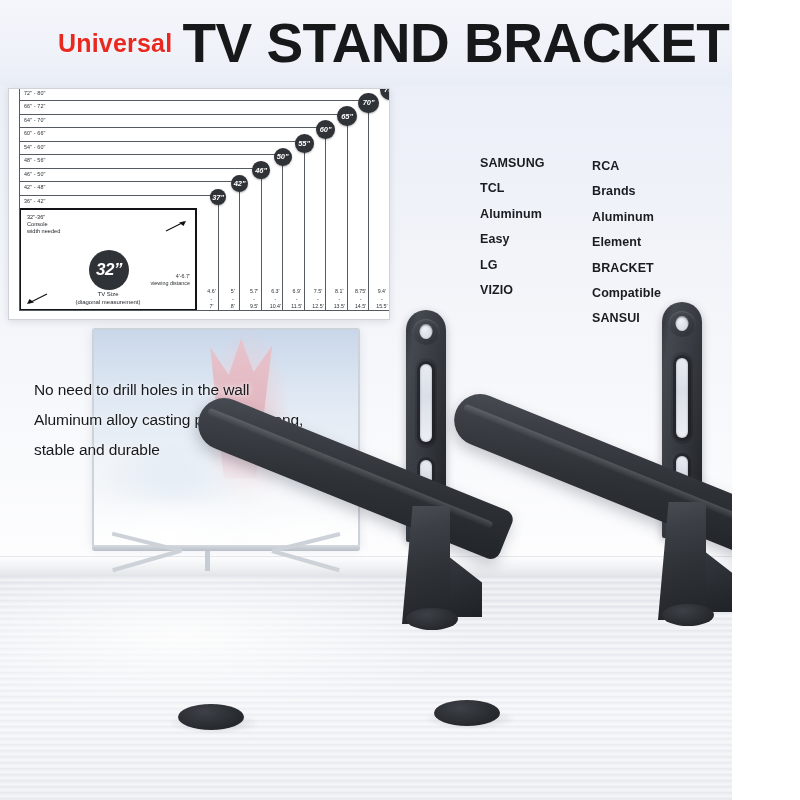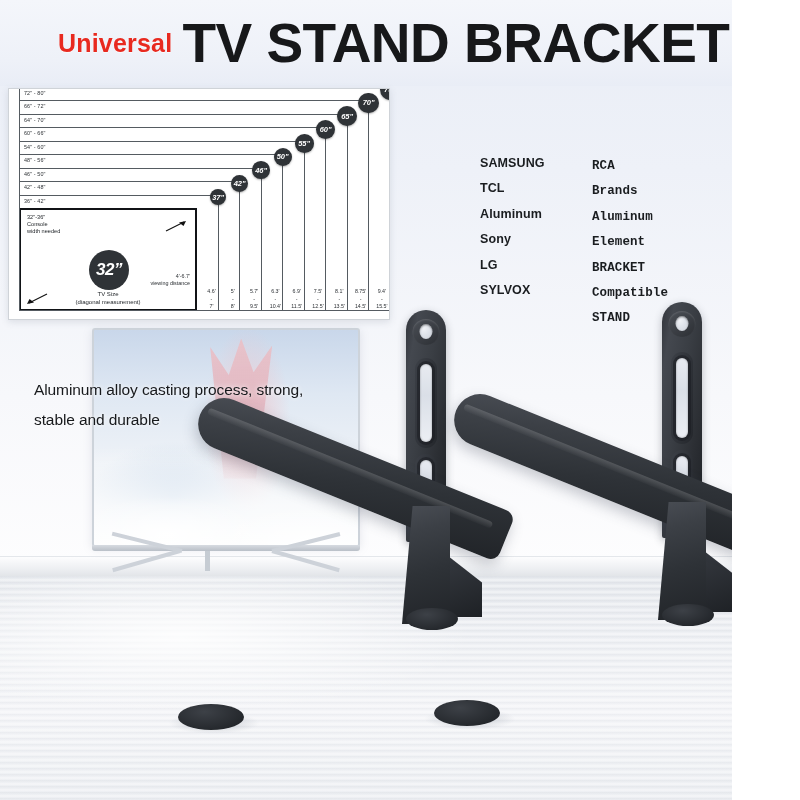--- a/index.html
+++ b/index.html
@@ -142,21 +142,21 @@
   }
   .distcol span { display: block; white-space: nowrap; }
 
   
   .brands-title {
     position: absolute; left: 448px; top: 108px;
     font-size: 25px; font-weight: bold; color: #16181a;
   }
   .brand-col { position: absolute; }
   .brand-col.left { left: 452px; top: 156px; margin-left: 28px; }
-  .brand-col.right { left: 592px; top: 159px; font-family: Liberation Mono, monospace; }
+  .brand-col.right { left: 592px; top: 159px; }
   .brand-item {
     font-size: 12.5px; font-weight: bold; color: #1a1d20; margin-bottom: 11.4px;
     letter-spacing: .1px;
   }
 
   
   .features { position: absolute; left: 34px; top: 375px; width: 372px; }
   .feature-line {
     font-size: 15.5px; color: #17191c; line-height: 30px; letter-spacing: -.1px;
     text-shadow: 0 0 4px rgba(255,255,255,.85), 0 0 8px rgba(255,255,255,.6);
@@ -354,35 +354,36 @@
         <div class="badge" style="width: 17.65px; height: 17.65px; left: 243.322px; top: 72.381px; z-index: 26;">46"</div>
         <div class="badge" style="width: 17.1px; height: 17.1px; left: 222.108px; top: 86.134px; z-index: 27;">42"</div>
         <div class="badge" style="width: 16.55px; height: 16.55px; left: 200.894px; top: 99.887px; z-index: 28;">37"</div>
       </div>
   </div>
 
   <div class="brand-col left" id="brandsLeft">
       <div class="brand-item">SAMSUNG</div>
       <div class="brand-item">TCL</div>
       <div class="brand-item">Aluminum</div>
-      <div class="brand-item">Sony</div>
+      <div class="brand-item">Easy</div>
       <div class="brand-item">LG</div>
-      <div class="brand-item">SYLVOX</div>
+      <div class="brand-item">VIZIO</div>
     </div>
   <div class="brand-col right" id="brandsRight">
       <div class="brand-item">RCA</div>
       <div class="brand-item">Brands</div>
       <div class="brand-item">Aluminum</div>
       <div class="brand-item">Element</div>
       <div class="brand-item">BRACKET</div>
       <div class="brand-item">Compatible</div>
-      <div class="brand-item">STAND</div>
+      <div class="brand-item">SANSUI</div>
     </div>
 
   <div class="features" id="featureList">
+      <div class="feature-line">No need to drill holes in the wall</div>
       <div class="feature-line">Aluminum alloy casting process, strong,</div>
       <div class="feature-line">stable and durable</div>
     </div>
 
   <div class="bracket">
     <div class="post" style="left:406px; top:310px; height:232px;">
       <div class="tophole-ring"></div>
       <div class="tophole"></div>
       <div class="slot-frame" style="top:48px; height:90px;"></div>
       <div class="slot" style="top:54px; height:78px;"></div>

